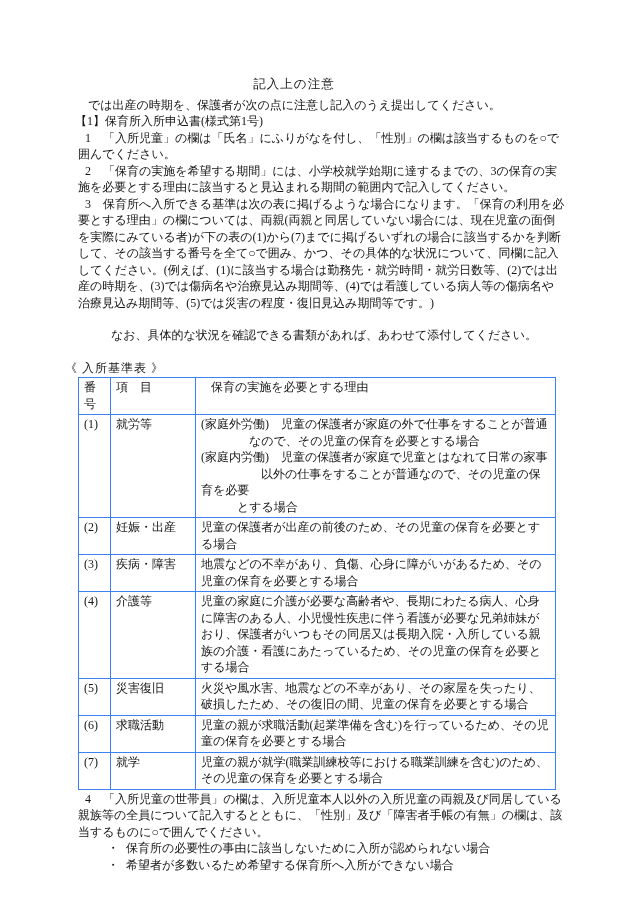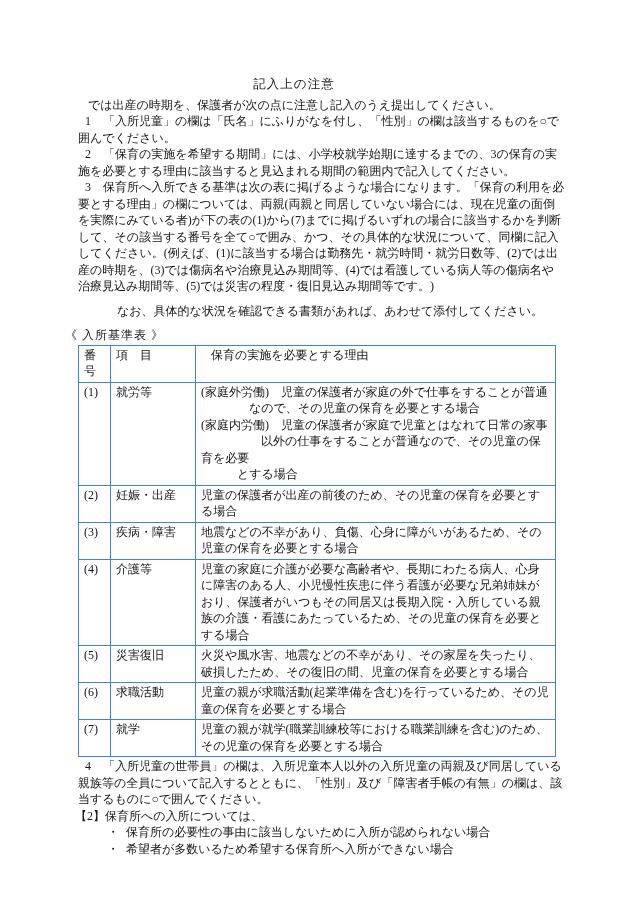--- a/index.html
+++ b/index.html
@@ -20,21 +20,21 @@
     text-align:center;
     font-size:12.5px;
     font-weight:normal;
     margin:0 42px 4px 0;
     letter-spacing:1px;
   }
   p.intro{margin:0;text-indent:23px;}
   .sec-heading{margin:0 0 0 10px;}
   .num-item{margin:0;padding-left:13px;text-indent:7px;}
   .num-item .item-text{margin-left:12px;}
-  .inline-note{margin:8px;padding-left:13px;text-indent:17px;text-align:center;}
+  .inline-note{margin:16px;padding-left:13px;text-indent:17px;}
   .inline-note-4{margin:0;padding-left:13px;text-indent:20px;}
   .table-caption{margin:2px 0 1px 0;letter-spacing:1px;}
   table.criteria{
     border-collapse:collapse;
     margin-left:13px;
     width:478px;
     table-layout:fixed;
   }
   table.criteria th, table.criteria td{
     border:1px solid #3b82f6;
@@ -56,20 +56,21 @@
 </style>
 </head>
 <body>
 
 <div class="page">
 
   <h1 class="title">記入上の注意</h1>
 
   <p class="intro">では出産の時期を、保護者が次の点に注意し記入のうえ提出してください。</p>
 
+  <div class="sec-heading">【1】保育所入所申込書(様式第1号)</div>
 
   <p class="num-item"><span>1</span><span class="item-text">「入所児童」の欄は「氏名」にふりがなを付し、「性別」の欄は該当するものを○で囲んでください。</span></p>
 
   <p class="num-item"><span>2</span><span class="item-text">「保育の実施を希望する期間」には、小学校就学始期に達するまでの、3の保育の実施を必要とする理由に該当すると見込まれる期間の範囲内で記入してください。</span></p>
 
   <p class="num-item"><span>3</span><span class="item-text">保育所へ入所できる基準は次の表に掲げるような場合になります。「保育の利用を必要とする理由」の欄については、両親(両親と同居していない場合には、現在児童の面倒を実際にみている者)が下の表の(1)から(7)までに掲げるいずれの場合に該当するかを判断して、その該当する番号を全て○で囲み、かつ、その具体的な状況について、同欄に記入してください。(例えば、(1)に該当する場合は勤務先・就労時間・就労日数等、(2)では出産の時期を、(3)では傷病名や治療見込み期間等、(4)では看護している病人等の傷病名や治療見込み期間等、(5)では災害の程度・復旧見込み期間等です。)</span></p>
   <p class="inline-note">なお、具体的な状況を確認できる書類があれば、あわせて添付してください。</p>
 
   <div class="table-caption">《 入所基準表 》</div>
 
@@ -124,18 +125,17 @@
       <td>就学</td>
       <td class="t-reason">児童の親が就学(職業訓練校等における職業訓練を含む)のため、その児童の保育を必要とする場合</td>
     </tr>
   </tbody>
     </table>
 
   <div class="spacer-sm"></div>
 
   <p class="num-item"><span>4</span><span class="item-text">「入所児童の世帯員」の欄は、入所児童本人以外の入所児童の両親及び同居している親族等の全員について記入するとともに、「性別」及び「障害者手帳の有無」の欄は、該当するものに○で囲んでください。</span></p>
 
-  <div class="sec-heading">【2】保育所への入所については、</div>
 
   <p class="bullet-line"><span class="bullet-glyph">・</span><span>保育所の必要性の事由に該当しないために入所が認められない場合</span></p>
   <p class="bullet-line"><span class="bullet-glyph">・</span><span>希望者が多数いるため希望する保育所へ入所ができない場合</span></p>
 
 </div>
 
 </body></html>

